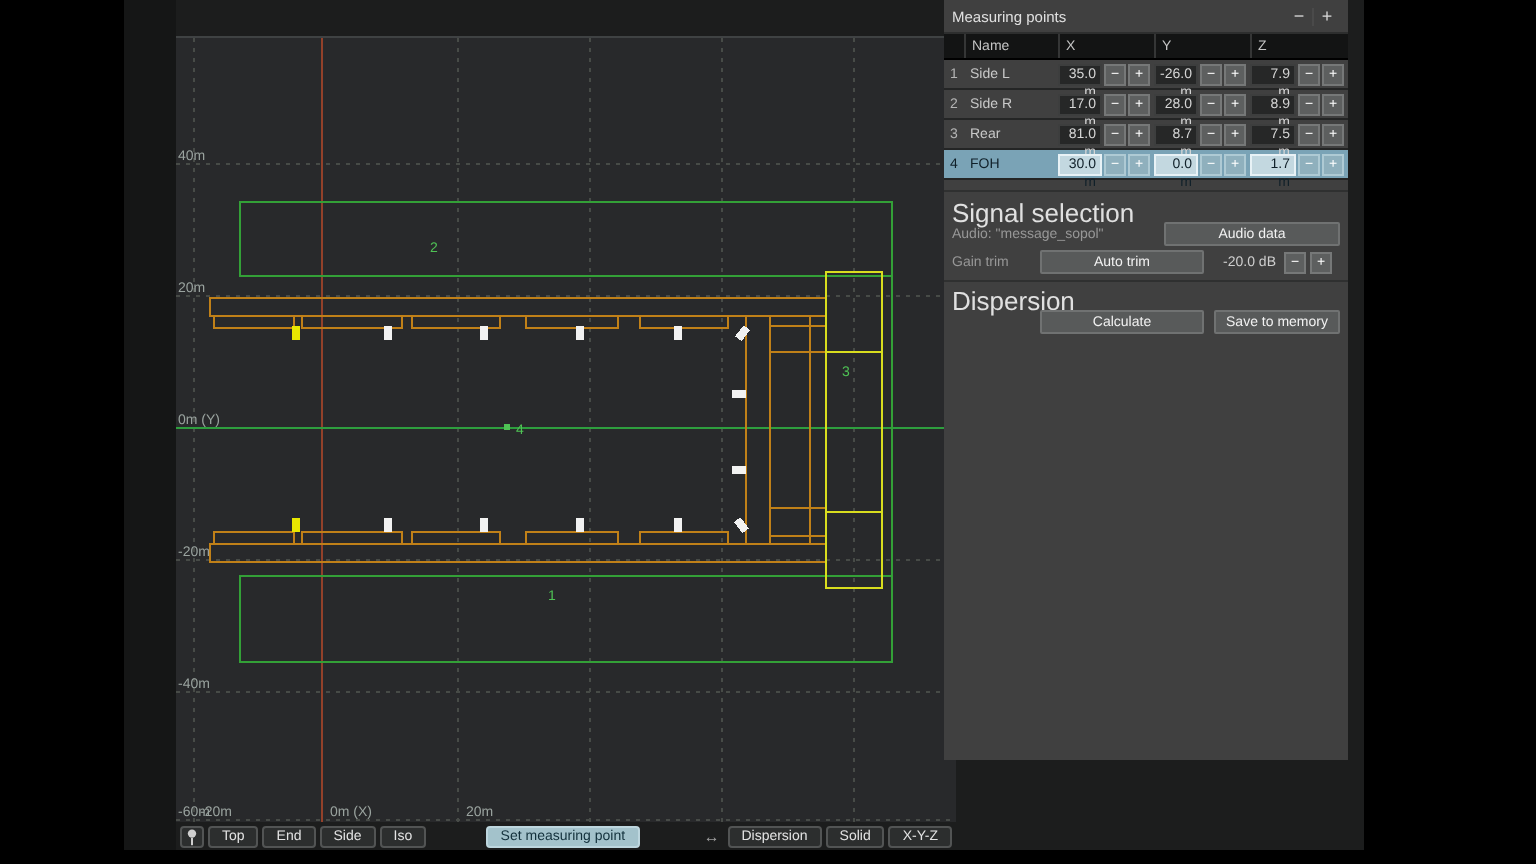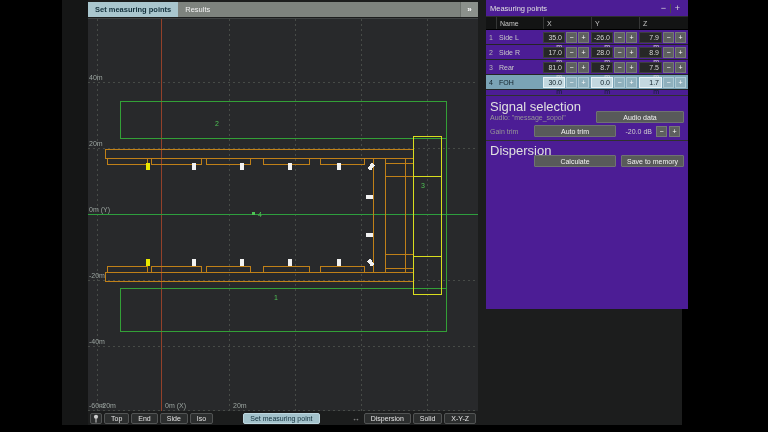--- a/index.html
+++ b/index.html
@@ -26,21 +26,21 @@
   button{font-family:inherit;cursor:default}
   .tbtn{height:11px;background:#2c2e2e;border:1px solid #525454;border-radius:2px;color:#e4e4e4;
         font-size:7px;line-height:8px;padding:0 6px;box-sizing:border-box;white-space:nowrap}
   .tbtn.primary{background:#a3c2cb;border-color:#bdd6de;color:#12303b}
   .iconbtn{height:11px;width:12px;background:#2c2e2e;border:1px solid #525454;border-radius:2px;
            padding:0;display:flex;align-items:center;justify-content:center}
   .spacer{margin-left:auto}
   .fitglyph{color:#9f9f9f;font-size:8px;line-height:8px;padding:0 2px}
 
   
-  .panel{position:absolute;left:424px;top:0;width:202px;height:309px;background:#4c1d95;font-size:7px}
+  .panel{position:absolute;left:410px;top:0;width:202px;height:380px;background:#404040;font-size:7px}
   .panel-header{display:flex;align-items:center;height:16px;padding:0 4px}
   .panel-title{font-size:7.5px;color:#e0e0e0}
   .pm-group{margin-left:auto;display:flex;align-items:center}
   .pm-btn{background:none;border:none;color:#d8d8d8;font-size:9px;line-height:9px;width:13px;padding:0}
   .pm-sep{width:1px;height:9px;background:#4a4a4a}
 
   .grid-row{display:grid;grid-template-columns:10px 47px 48px 48px 49px;align-items:center}
   .thead{height:12px;background:#131414;border-top:1px solid #2d2e2e;border-bottom:1px solid #000}
   .thead .th{border-left:1px solid #353636;padding-left:3px;height:12px;display:flex;align-items:center;color:#c6c6c6}
   .trow{height:14px;border-bottom:1px solid #242525;color:#c9c9c9}
@@ -64,25 +64,20 @@
   .gainval{position:absolute;color:#cfcfcf;text-align:right}
   .gain-sb{position:absolute;width:11px;height:11px;background:#5d5f5f;border:1px solid #767878;
            color:#fff;font-size:7px;line-height:7px;padding:0}
 </style>
 </head>
 <body>
 
 <div class="app">
   <div class="leftstrip"></div>
 
-  <div class="tabbar">
-    <div class="tab active">Set measuring points</div>
-    <div class="tab">Results</div>
-    <div class="tab-expand">»</div>
-  </div>
 
   <div class="viewport">
     <svg width="390" height="392" viewBox="0 0 390 392" shape-rendering="crispEdges">
 
       <g stroke="#474b47" stroke-width="1" stroke-dasharray="2,3">
         <line x1="9" y1="0" x2="9" y2="392"></line>
           <line x1="141" y1="0" x2="141" y2="392"></line>
         <line x1="207" y1="0" x2="207" y2="392"></line>
           <line x1="273" y1="0" x2="273" y2="392"></line>
         <line x1="339" y1="0" x2="339" y2="392"></line>

